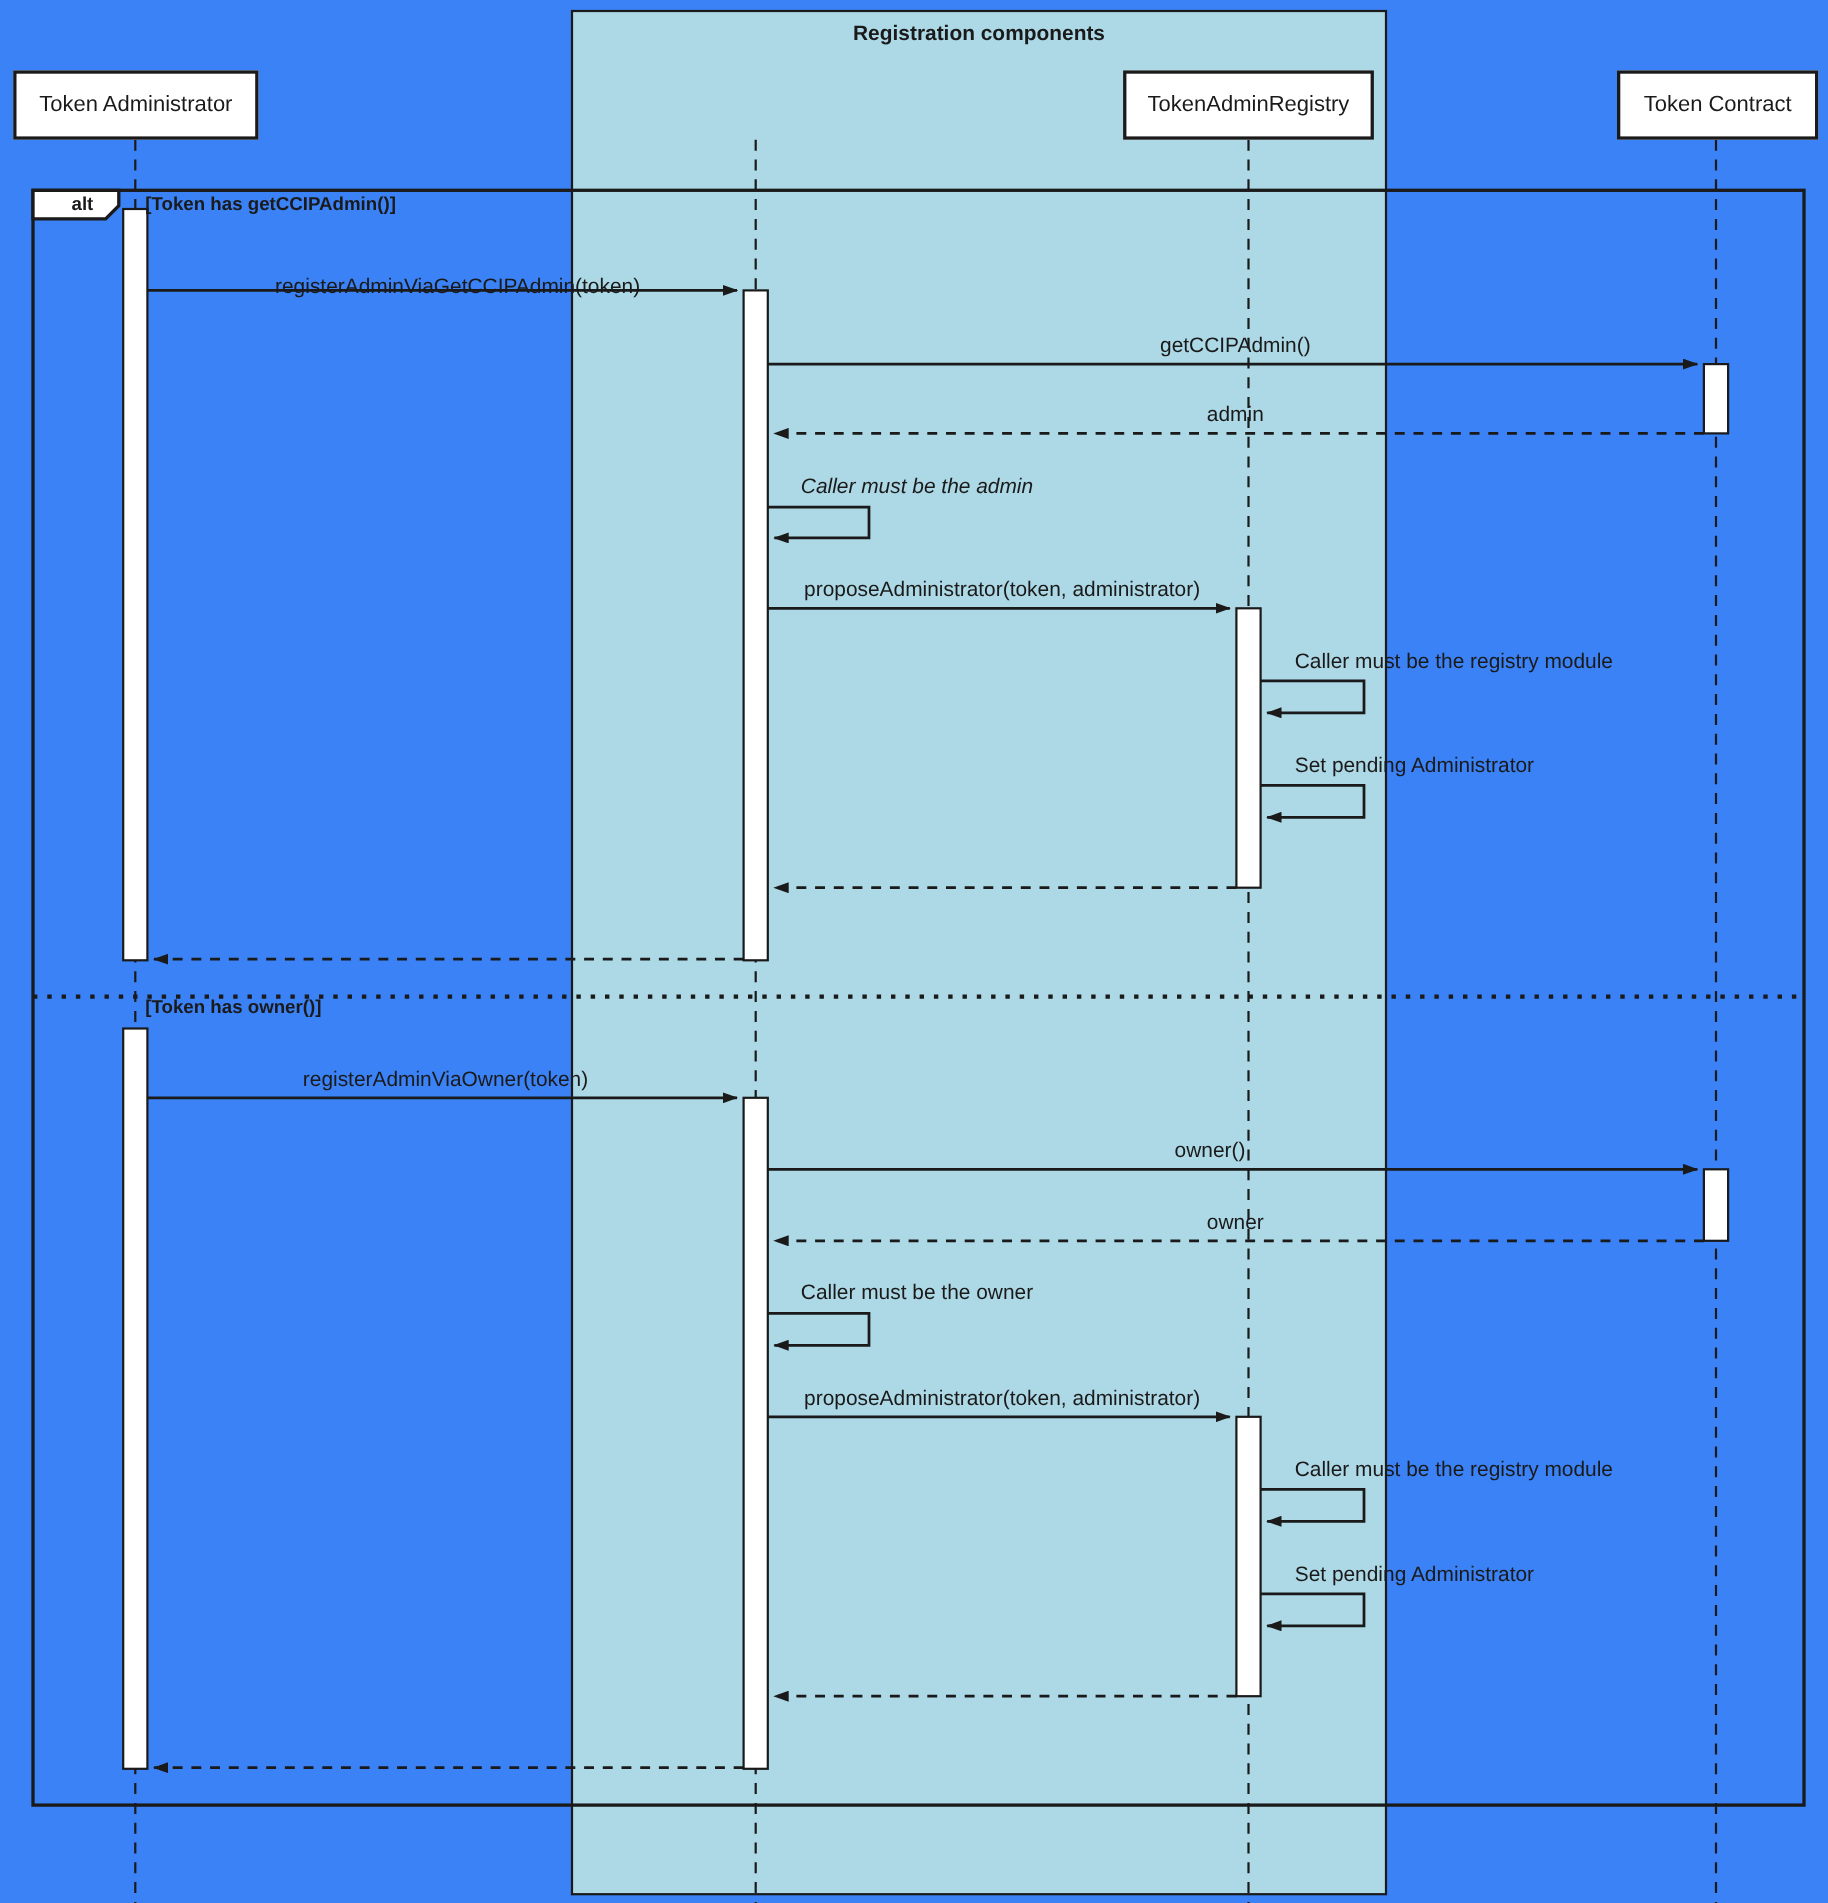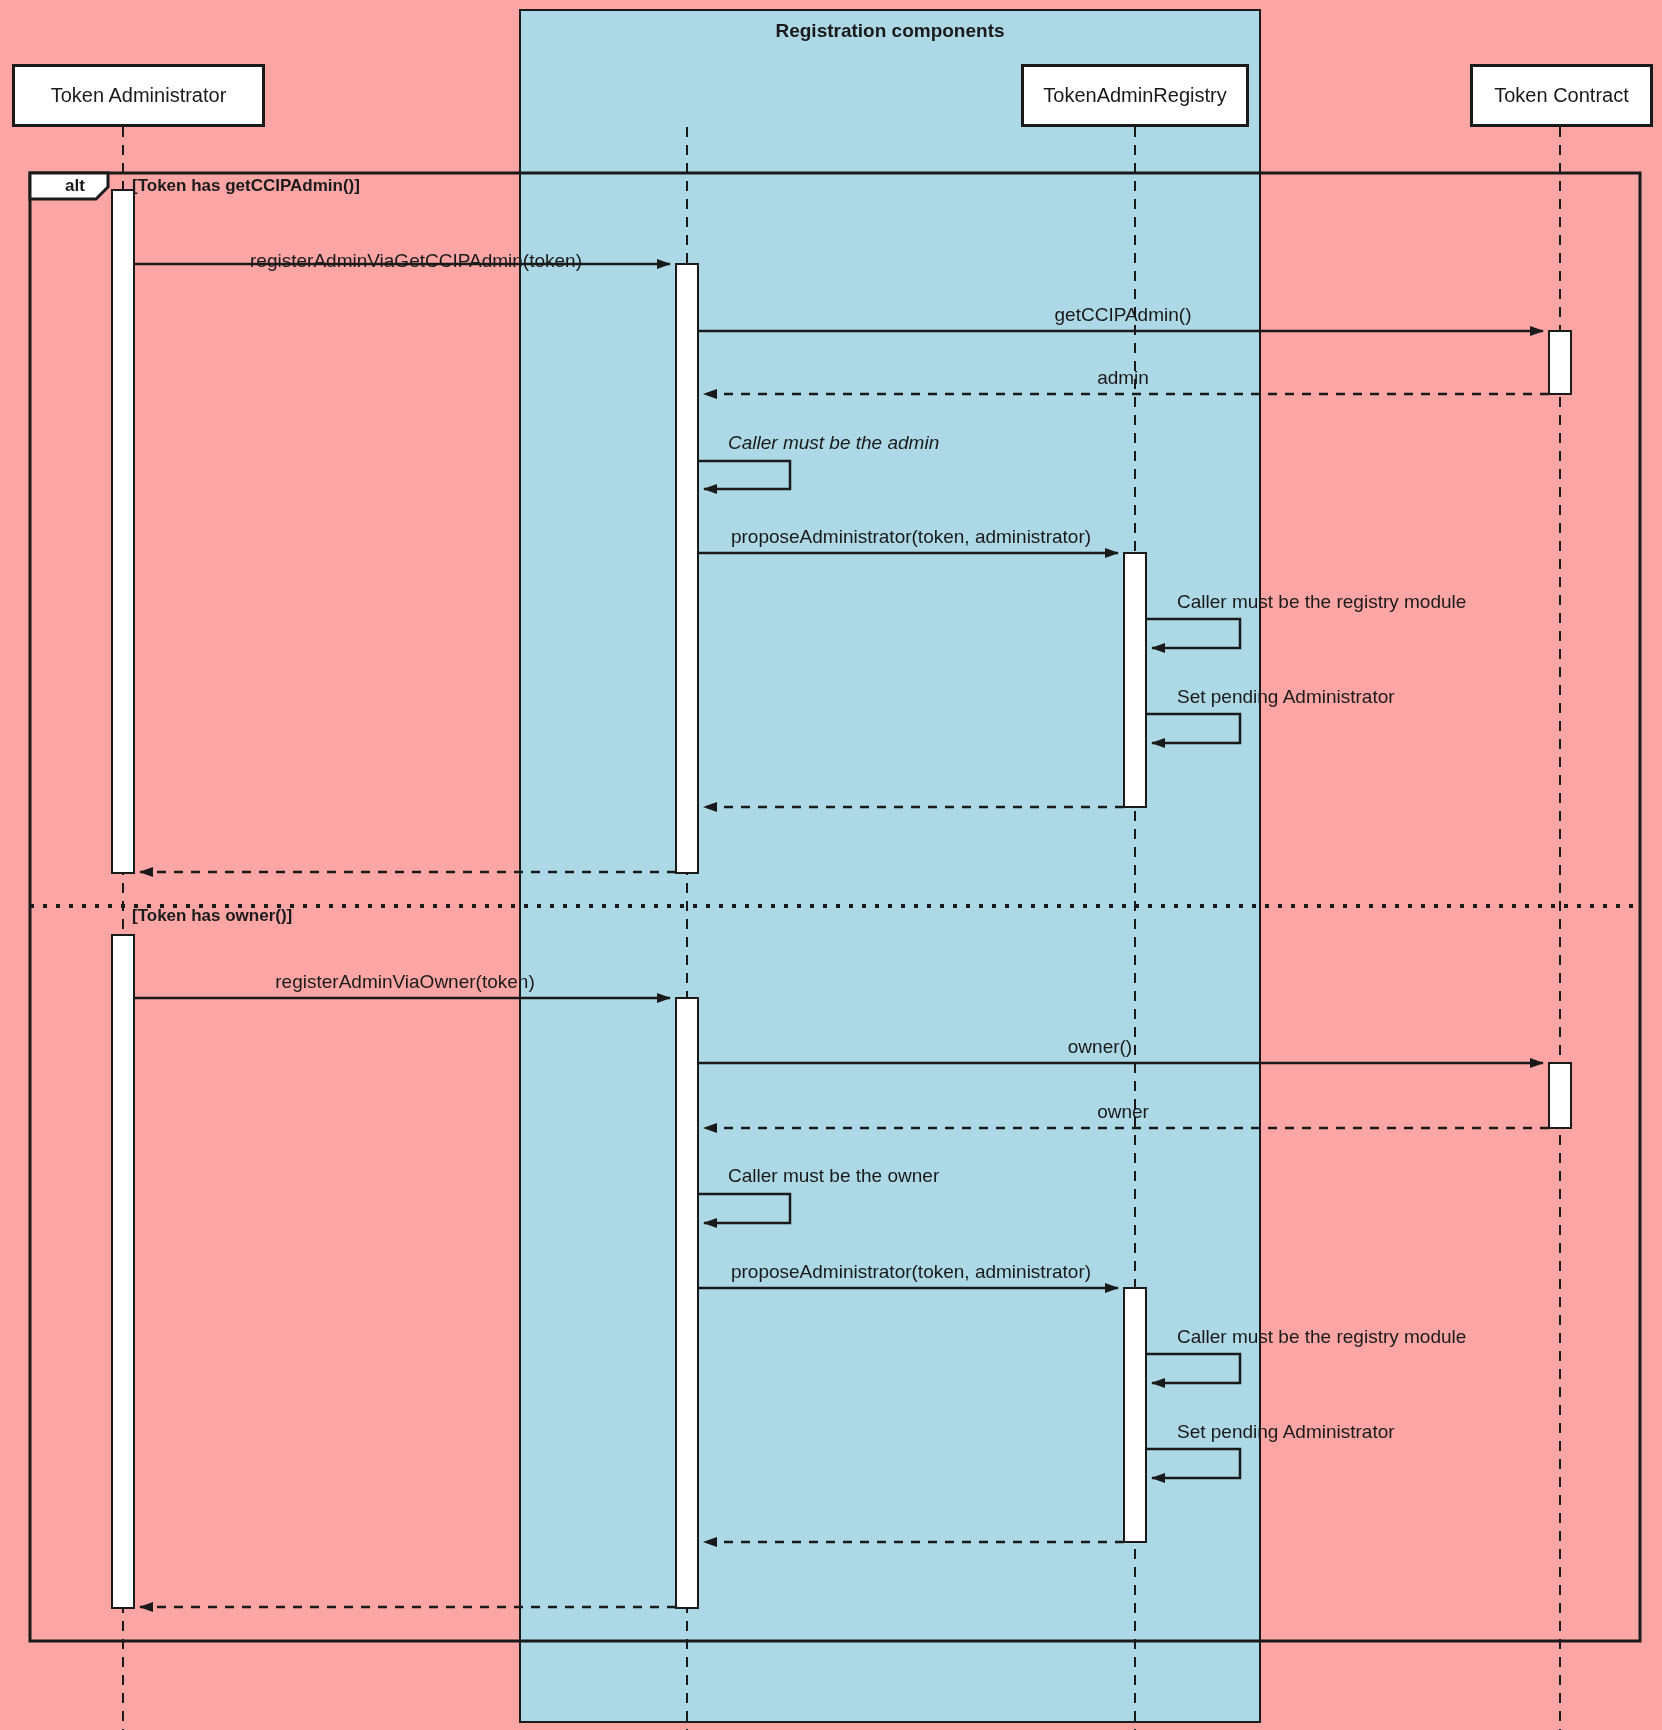--- a/index.html
+++ b/index.html
@@ -1,17 +1,17 @@
 <!DOCTYPE html>
 <html><head>
 <meta charset="utf-8">
 <style>
   html,body{margin:0;padding:0;background:#ffffff;}
   body{font-family:"Liberation Sans","DejaVu Sans",sans-serif;color:#1a1a1a;}
-  #canvas{position:relative;width:1662px;height:1730px;background:#fca5a5;overflow:hidden;}
+  #canvas{position:relative;width:1662px;height:1730px;background:#3b82f6;overflow:hidden;}
   #layers{position:absolute;left:0;top:0;z-index:1;}
   .participant{
     position:absolute;top:64px;height:63px;box-sizing:border-box;
     background:#ffffff;border:3px solid #1a1a1a;
     display:flex;align-items:center;justify-content:center;
     font-size:20px;white-space:nowrap;z-index:3;
   }
   .label{
     position:absolute;z-index:2;font-size:19px;line-height:22px;white-space:nowrap;
   }
@@ -79,21 +79,21 @@
     <line x1="1124" y1="1542" x2="704" y2="1542" stroke="#1a1a1a" stroke-width="2.5" stroke-dasharray="9 8" marker-end="url(#arr)"></line>
     <line x1="676" y1="1607" x2="140" y2="1607" stroke="#1a1a1a" stroke-width="2.5" stroke-dasharray="9 8" marker-end="url(#arr)"></line>
 
     <path d="M698,1194 H790 V1223 H704" fill="none" stroke="#1a1a1a" stroke-width="2.5" marker-end="url(#arr)"></path>
     <path d="M1146,1354 H1240 V1383 H1152" fill="none" stroke="#1a1a1a" stroke-width="2.5" marker-end="url(#arr)"></path>
     <path d="M1146,1449 H1240 V1478 H1152" fill="none" stroke="#1a1a1a" stroke-width="2.5" marker-end="url(#arr)"></path>
   </svg>
 
   <div class="frame-title" style="left:890px;top:20px;">Registration components</div>
 
-  <div class="participant" style="left:12px;width:253px;">Token Administrator</div>
+  <div class="participant" style="left:12px;width:223px;">Token Administrator</div>
   <div class="participant" style="left:1470px;width:183px;">Token Contract</div>
   <div class="participant" style="left:1021px;width:228px;">TokenAdminRegistry</div>
 
   <div class="operator" style="left:50px;top:176px;">alt</div>
   <div class="guard" style="left:132px;top:176px;">[Token has getCCIPAdmin()]</div>
   <div class="guard" style="left:132px;top:906px;">[Token has owner()]</div>
 
   <div class="label centered" style="left:416px;top:237px;margin-top:13px;">registerAdminViaGetCCIPAdmin(token)</div>
   <div class="label centered" style="left:1123px;top:304px;">getCCIPAdmin()</div>
   <div class="label centered" style="left:1123px;top:367px;">admin</div>

